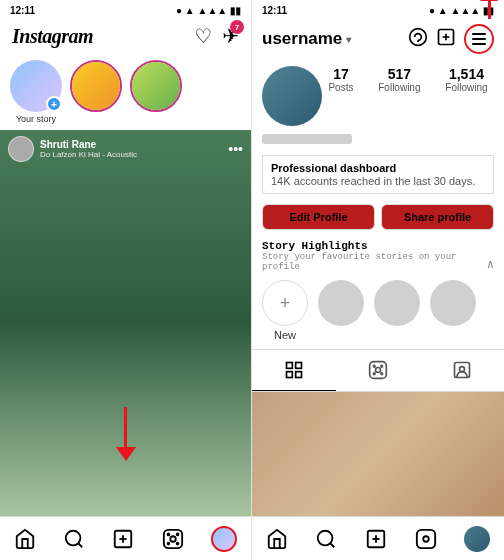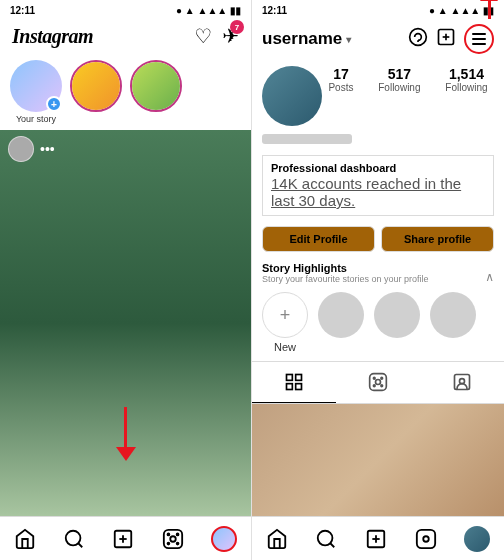--- a/index.html
+++ b/index.html
@@ -348,53 +348,53 @@
       border: 1px solid #dbdbdb;
       border-radius: 0;
     }
 
     .dashboard-title {
       font-size: 11px;
       font-weight: 700;
     }
 
     .dashboard-subtitle {
-      font-size: 15px;
+      font-size: 11px;
       color: #555;
       margin-top: 1px;
-      text-decoration: underline;
     }
 
     .profile-buttons {
       display: flex;
       gap: 6px;
       padding: 6px 10px;
     }
 
     .profile-btn {
       flex: 1;
       padding: 6px 4px;
       border: 1px solid #dbdbdb;
       border-radius: 6px;
-      background: #a16207;
+      background: #b91c1c;
       font-size: 11px;
       font-weight: 600;
       cursor: pointer;
       text-align: center;
     }
 
     .highlights-section {
       padding: 4px 10px 2px;
     }
 
     .highlights-header {
       display: flex;
       justify-content: space-between;
       align-items: flex-end;
       margin-bottom: 2px;
+      font-family: Liberation Mono, monospace;
     }
 
     .highlights-title {
       font-size: 11px;
       font-weight: 700;
     }
 
     .highlights-subtitle {
       font-size: 9px;
       color: #888;
@@ -533,20 +533,24 @@
         <div class="story-avatar-inner" style="background: linear-gradient(135deg, #badc58, #6ab04c);"></div>
       </div>
       <span class="story-label"></span>
     </div>
   </div>
 
   <div class="reel-post">
     <div class="reel-overlay">
       <div class="reel-top-bar">
         <div class="reel-user-avatar"></div>
+        <div class="reel-user-info">
+          <div class="reel-username">Shruti Rane</div>
+          <div class="reel-song">Do Lafzon Ki Hai - Acoustic</div>
+        </div>
         <div class="reel-more">•••</div>
       </div>
     </div>
 
     <div style="position:absolute; bottom:55px; left:50%; transform:translateX(-50%); display:flex; flex-direction:column; align-items:center;">
       <div style="width:3px; height:40px; background:#e8151f;"></div>
       <div style="width:0;height:0;border-left:10px solid transparent;border-right:10px solid transparent;border-top:14px solid #e8151f;"></div>
     </div>
   </div>
 

